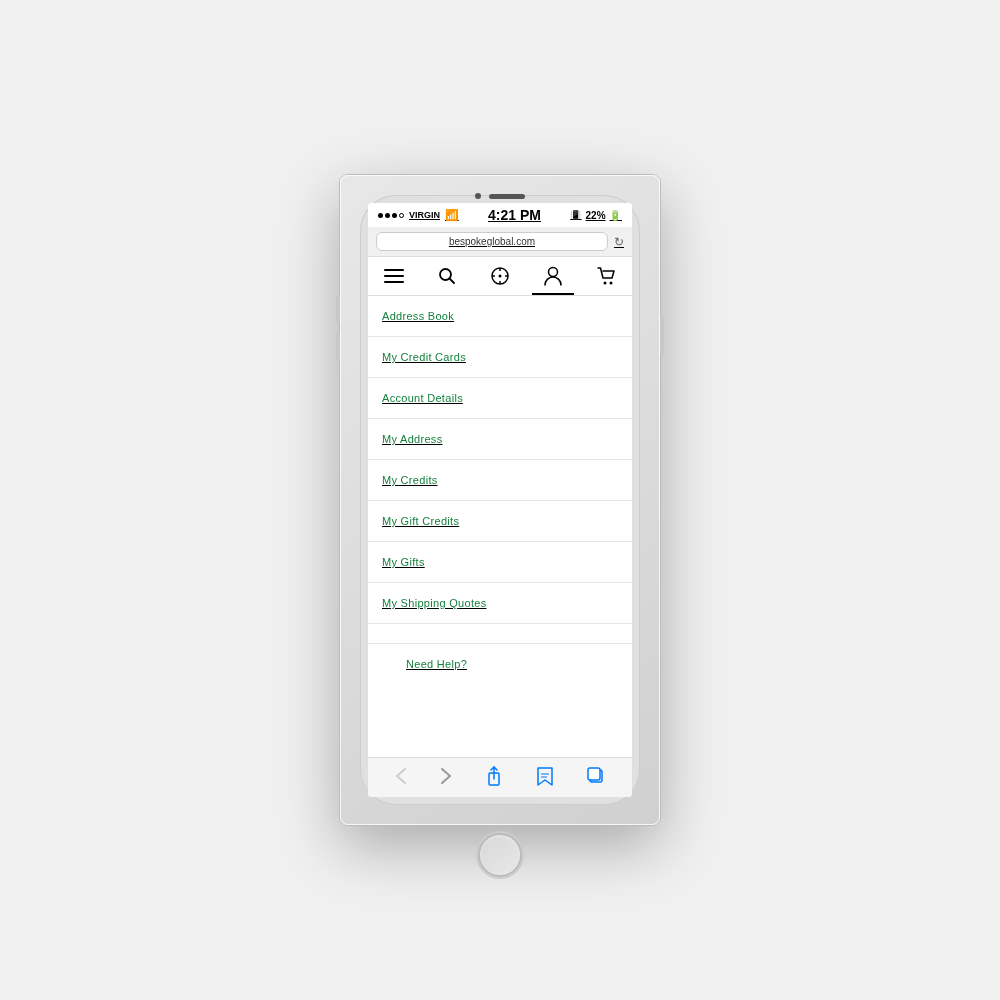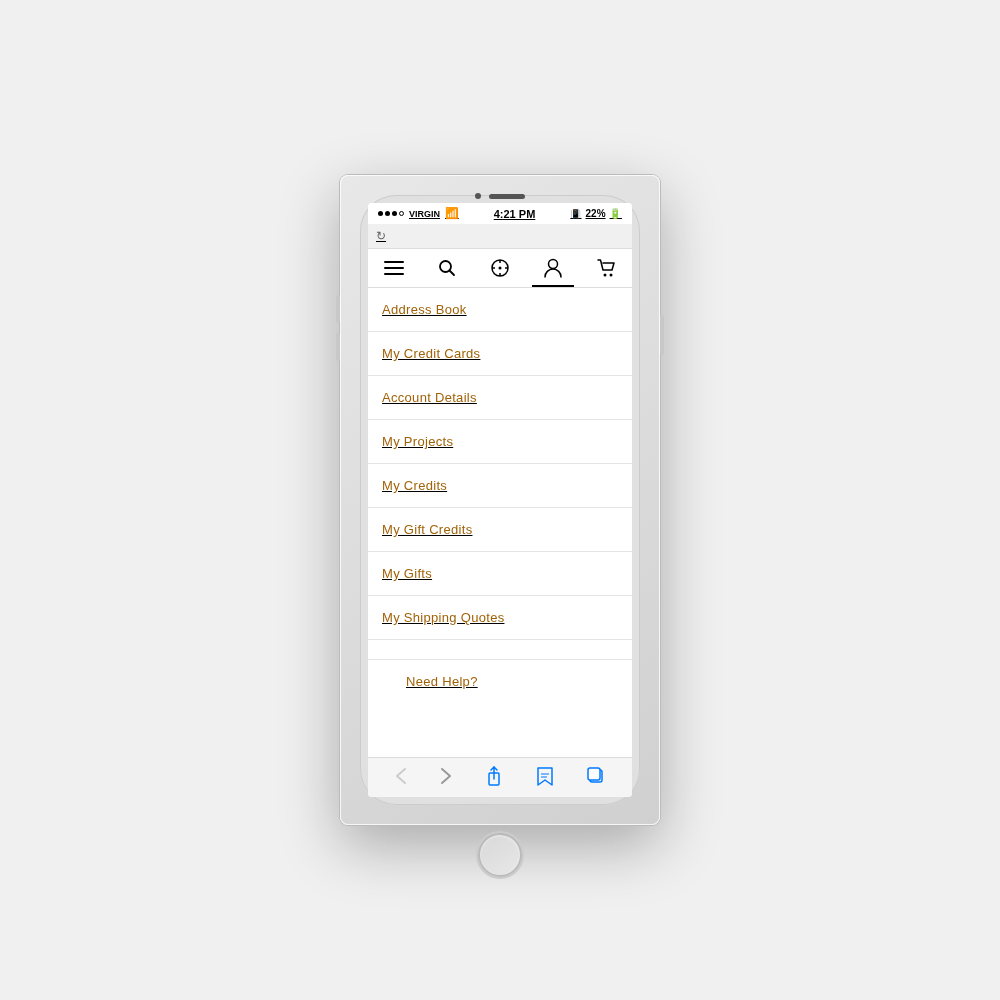--- a/index.html
+++ b/index.html
@@ -95,21 +95,21 @@
       display: flex;
       justify-content: space-between;
       align-items: center;
       font-size: 10px;
       font-weight: 600;
       color: #000;
       flex-shrink: 0;
     }
 
     .status-left { display: flex; align-items: center; gap: 2px; }
-    .status-center { font-size: 11px; font-weight: 600; }
+    .status-center { font-size: 14px; font-weight: 600; }
     .status-right { display: flex; align-items: center; gap: 4px; font-size: 9px; }
 
     .signal-dot {
       width: 5px;
       height: 5px;
       border-radius: 50%;
       background: #000;
       display: inline-block;
     }
 
@@ -189,22 +189,22 @@
       overflow-y: auto;
       background: #fff;
     }
 
     .menu-item {
       display: flex;
       align-items: flex-start;
       padding: 14px 14px;
       border-bottom: 1px solid #e5e5e5;
       cursor: pointer;
-      font-size: 13px;
-      color: #a16207;
+      font-size: 11px;
+      color: #15803d;
       letter-spacing: 0.3px;
     }
 
     .menu-item:last-child {
       border-bottom: none;
       margin-left: 24px;
     }
 
     .menu-spacer {
       height: 20px;
@@ -260,20 +260,23 @@
         </div>
         <div class="status-center">4:21 PM</div>
         <div class="status-right">
           <span style="font-size:9px;">📳</span>
           <span style="font-size:10px;">22%</span>
           <span style="font-size:10px;">🔋</span>
         </div>
       </div>
 
       <div class="browser-bar">
+        <div class="url-bar">
+          <span>bespokeglobal.com</span>
+        </div>
         <div class="refresh-btn">↻</div>
       </div>
 
       <div class="nav-icons">
 
         <div class="nav-icon-item">
           <div class="nav-icon-svg">
             <svg width="20" height="14" viewBox="0 0 20 14">
               <rect width="20" height="2" rx="1" fill="#000"></rect>
               <rect y="6" width="20" height="2" rx="1" fill="#000"></rect>
@@ -330,21 +333,21 @@
         <div class="menu-item">
           <span>Address Book</span>
         </div>
         <div class="menu-item">
           <span>My Credit Cards</span>
         </div>
         <div class="menu-item">
           <span>Account Details</span>
         </div>
         <div class="menu-item">
-          <span>My Projects</span>
+          <span>My Address</span>
         </div>
         <div class="menu-item">
           <span>My Credits</span>
         </div>
         <div class="menu-item">
           <span>My Gift Credits</span>
         </div>
         <div class="menu-item">
           <span>My Gifts</span>
         </div>

